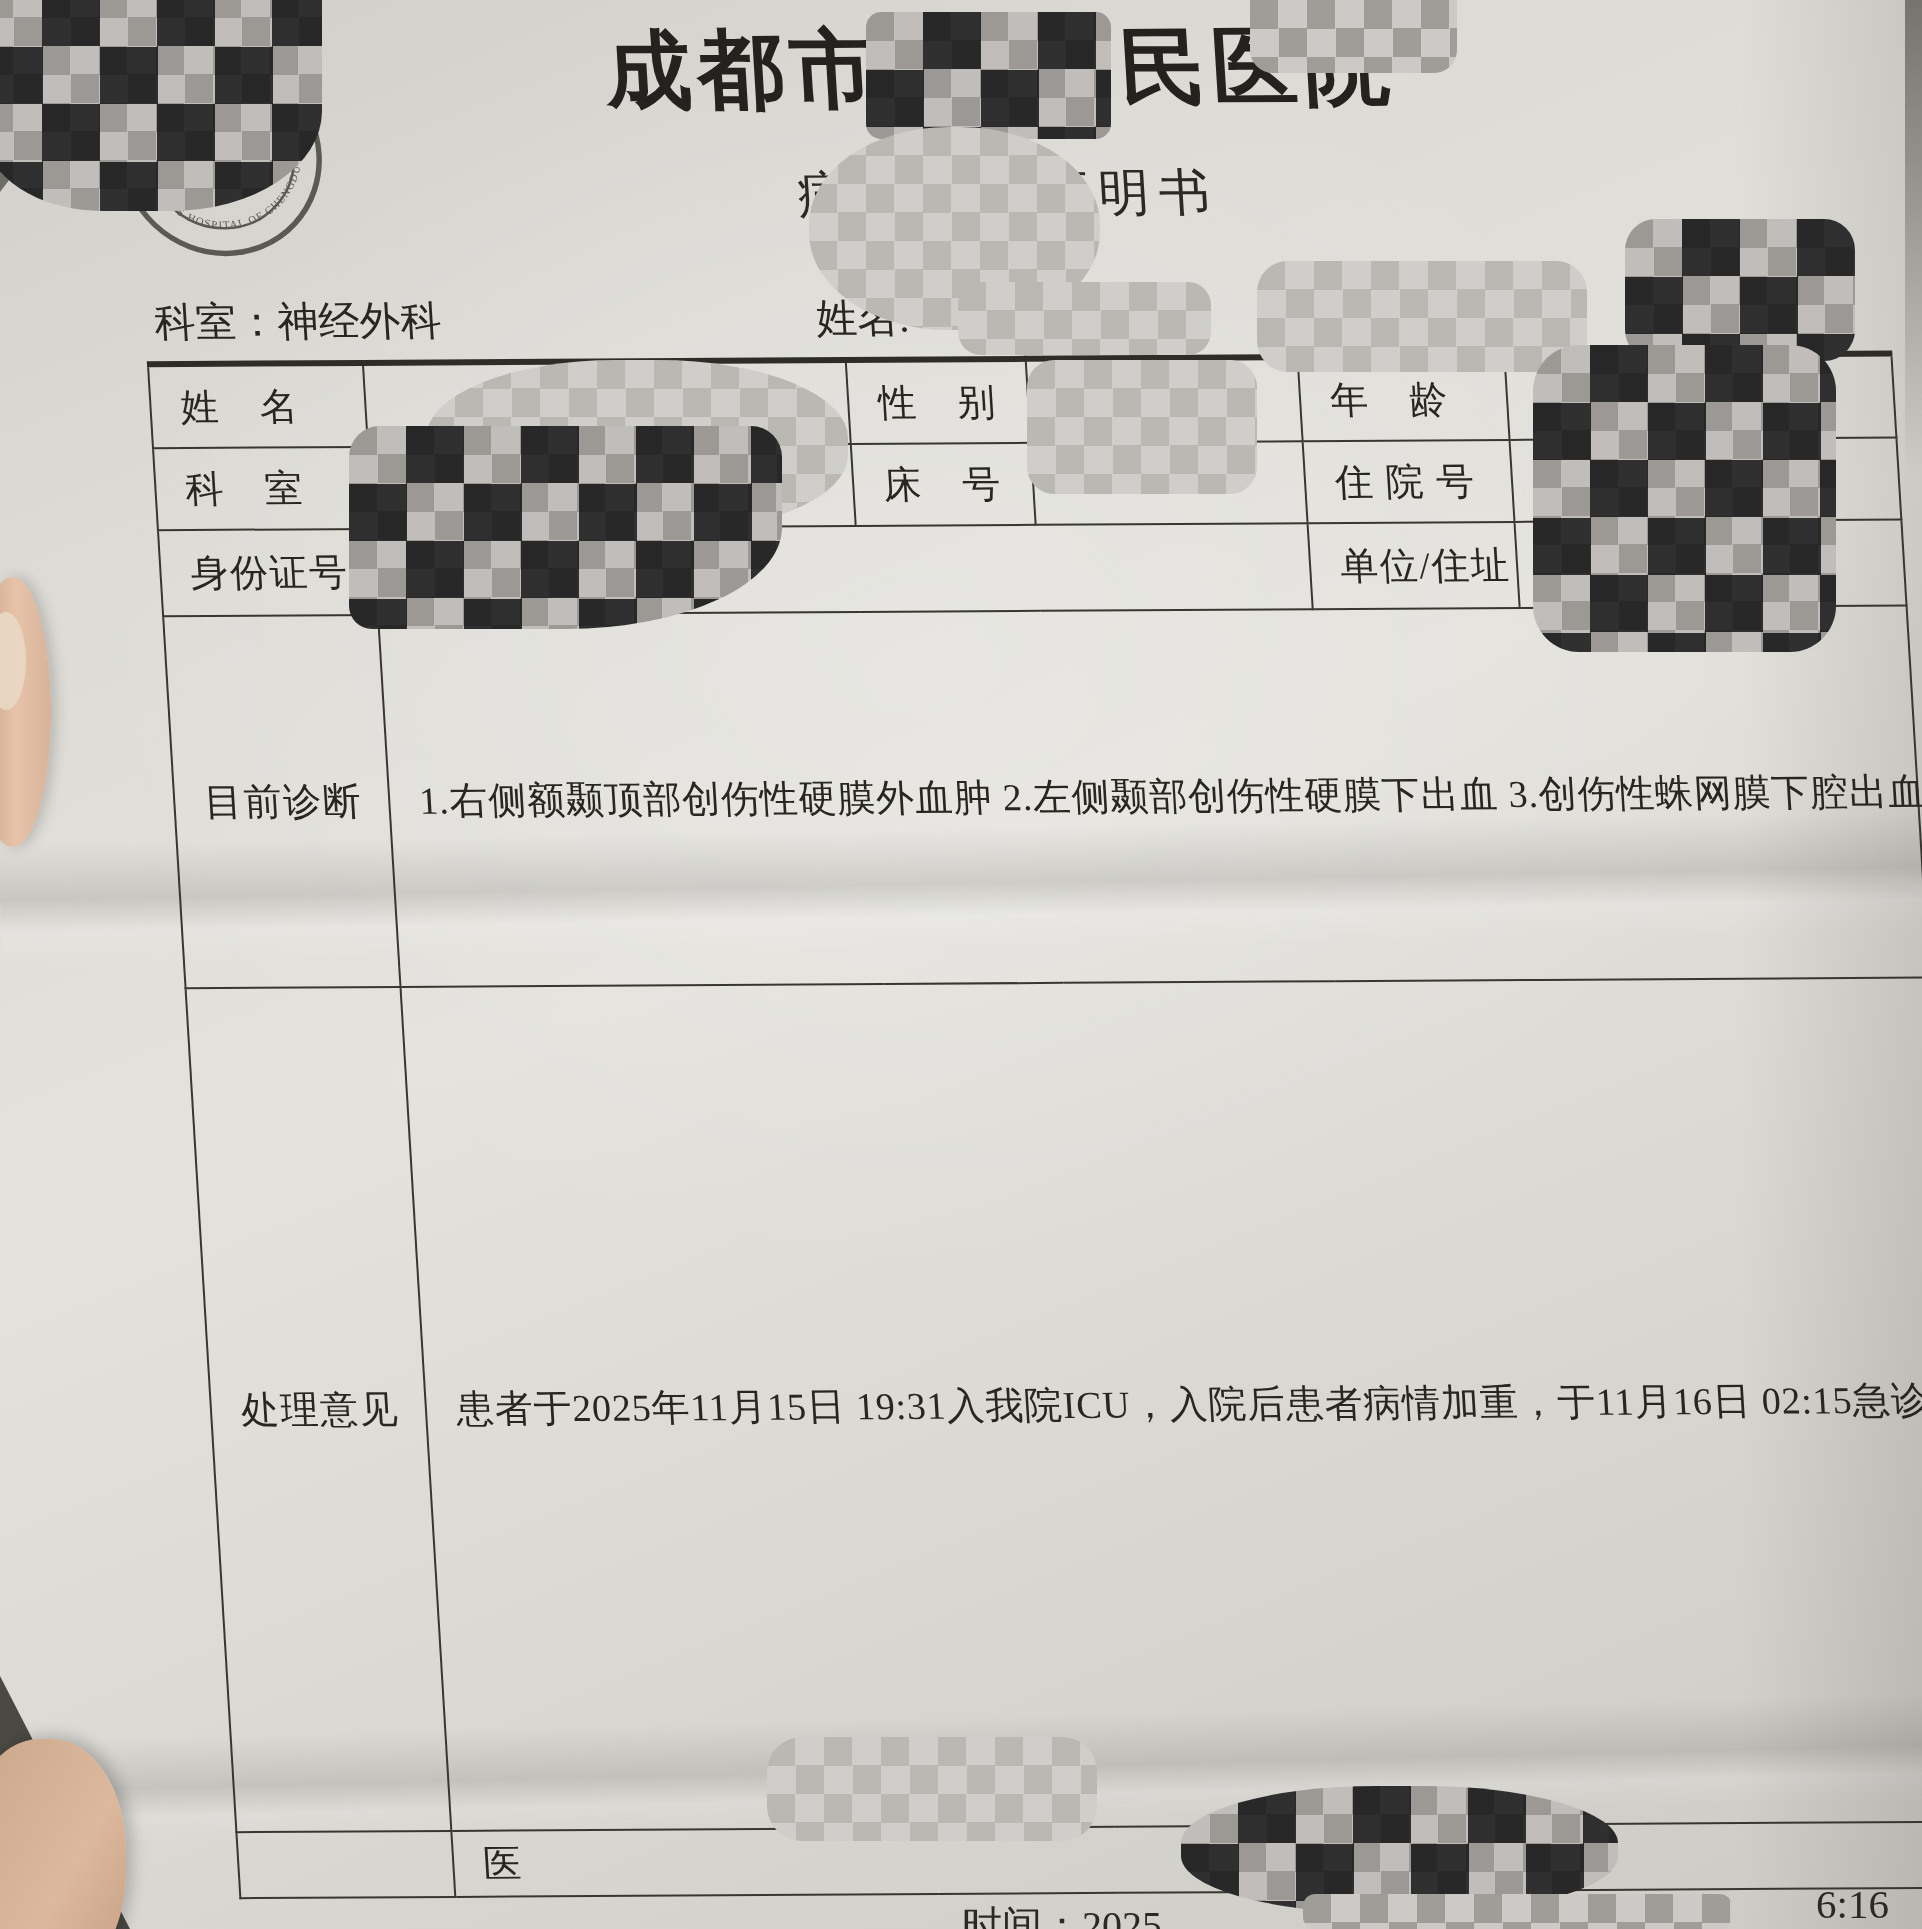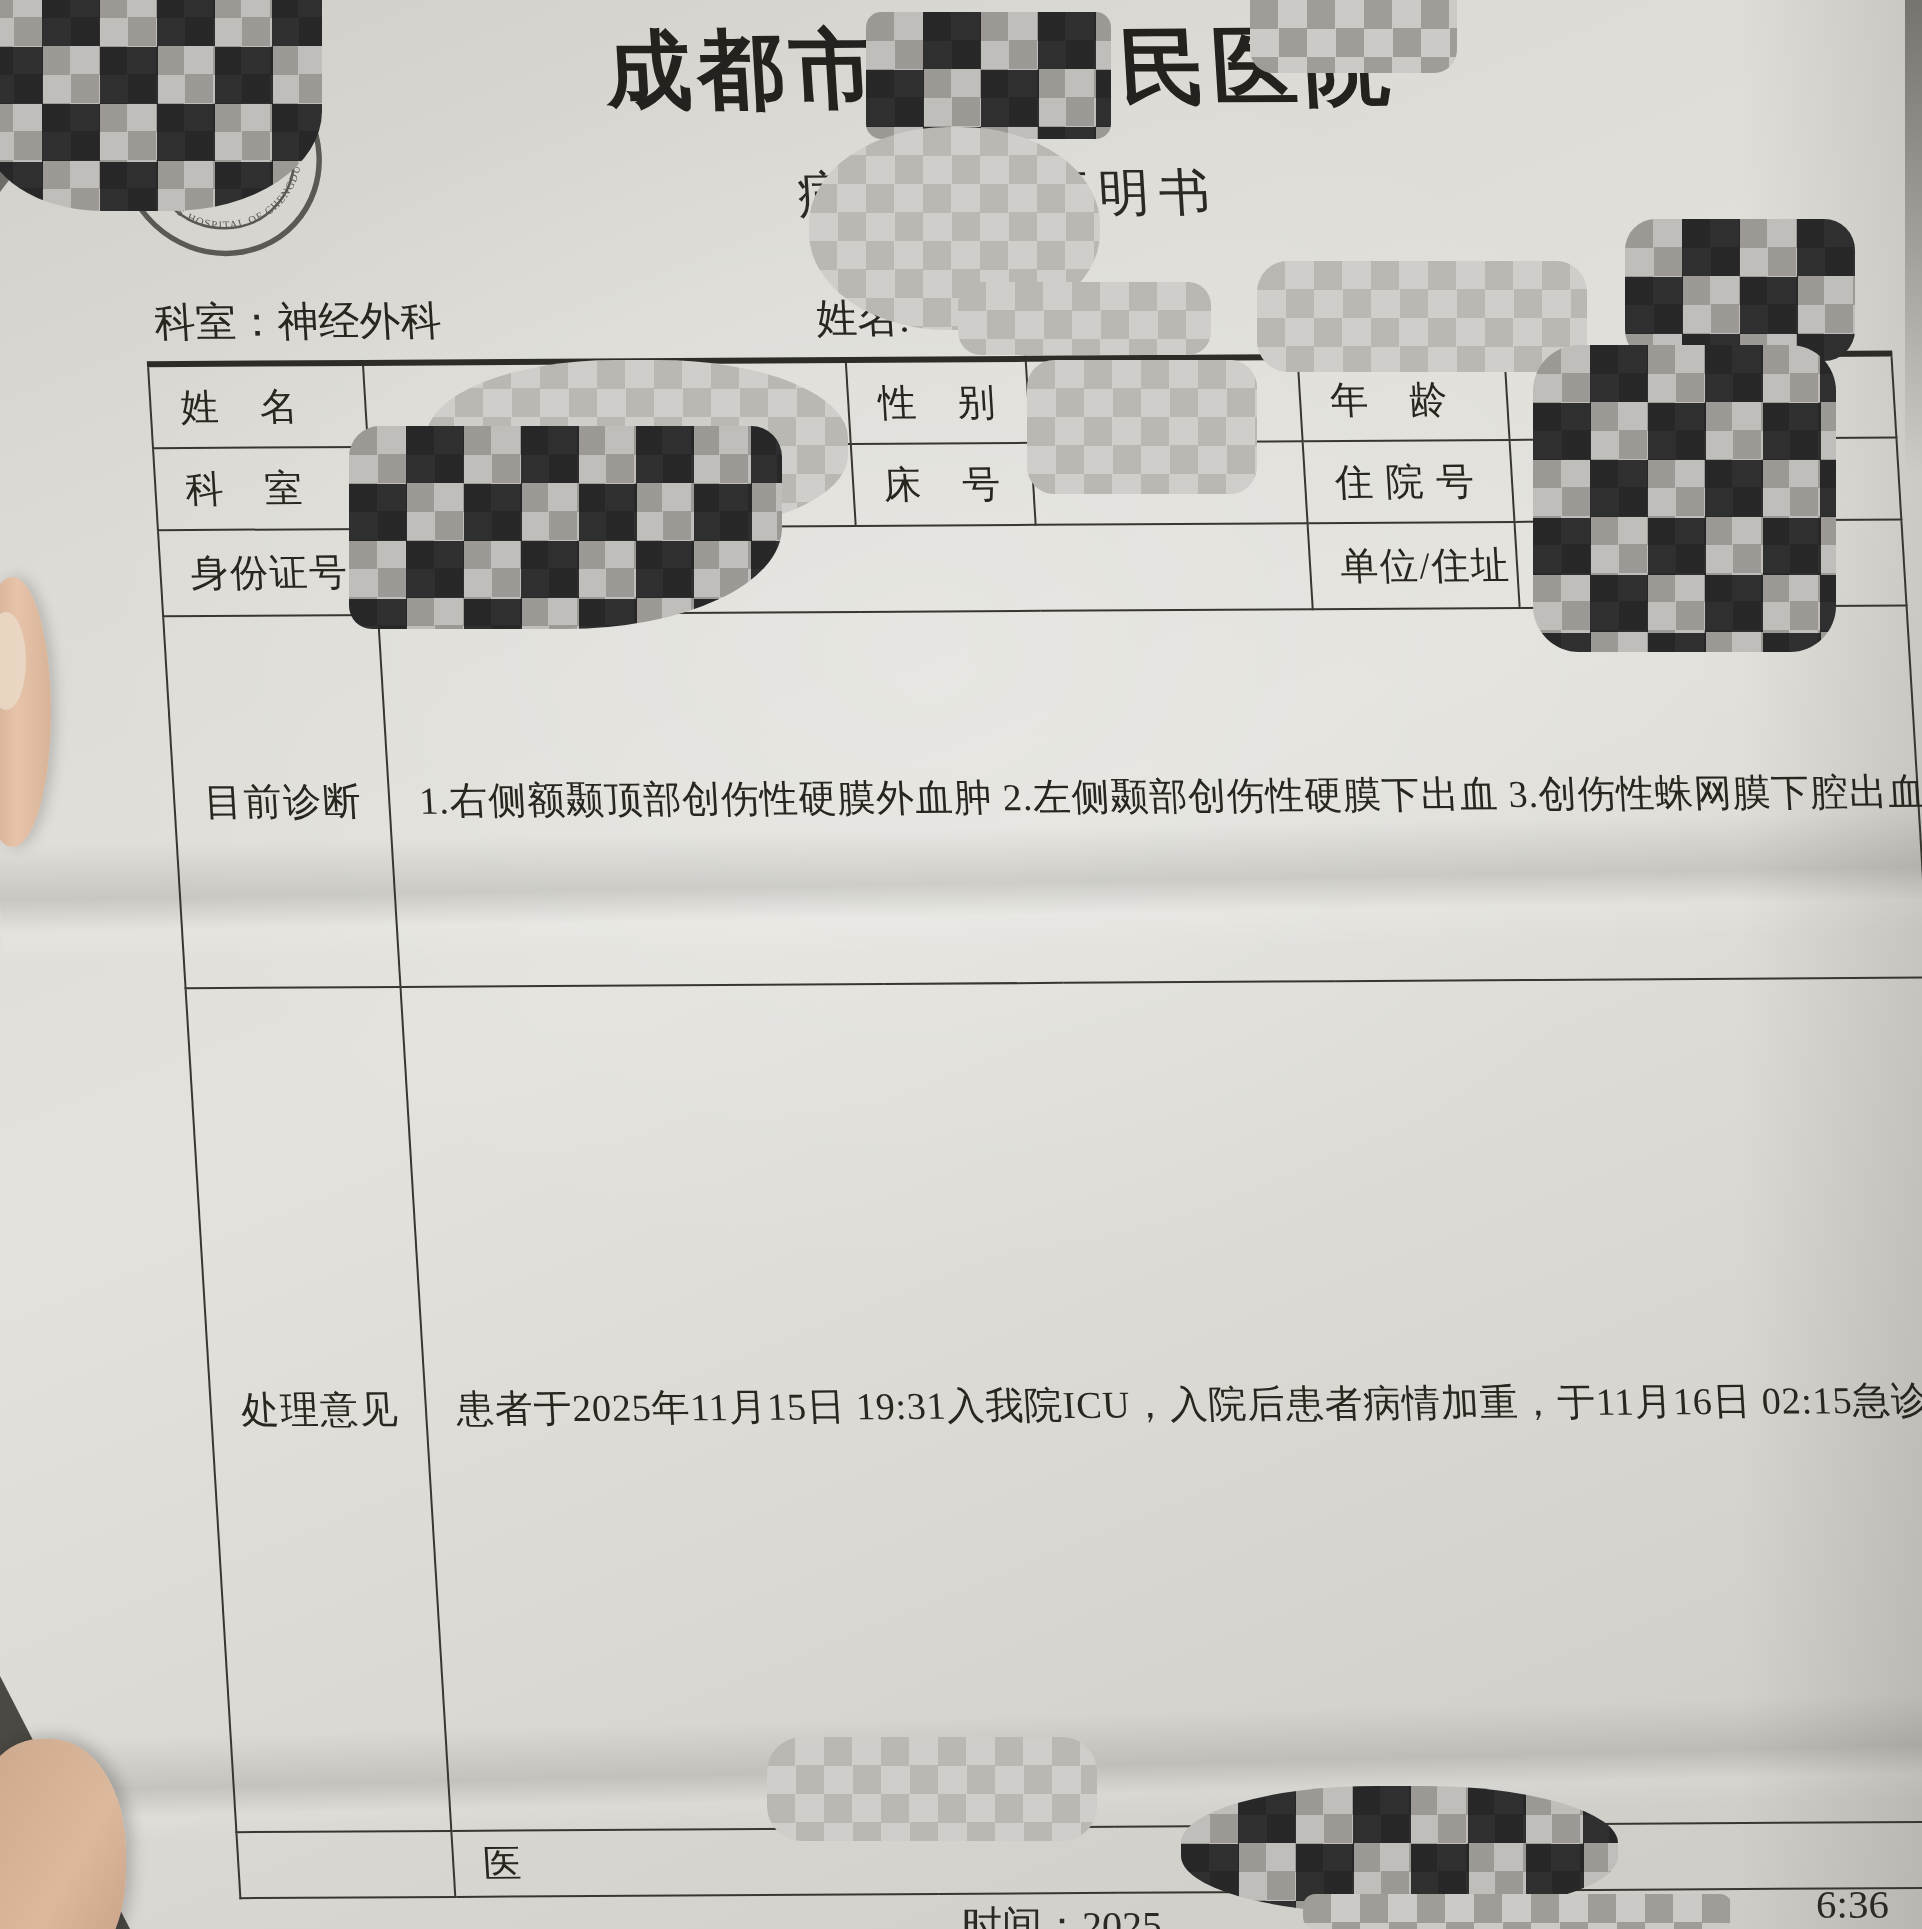--- a/index.html
+++ b/index.html
@@ -162,21 +162,21 @@
         <td></td>
         <td class="sig" colspan="5">医</td>
       </tr>
     </tbody>
       </table>
   </div>
 
   <div class="date-row">
     <span class="seg">时间：</span><span class="seg">2025</span><span class="date-gap"></span>
   </div>
-  <div class="date-time">6:36</div>
+  <div class="date-time">6:16</div>
 
   <div class="mosaic dark" style="left:-15.3px;top:-11.5px;width:337px;height:222px;border-radius:0 0 45% 35%;"></div>
   <div class="mosaic dark" style="left:866px;top:11.5px;width:245px;height:127px;border-radius:15.3px;"></div>
   <div class="mosaic soft" style="left:809px;top:127px;width:291px;height:203px;border-radius:48%;"></div>
   <div class="mosaic" style="left:1250px;top:0;width:207px;height:73px;border-radius:0 0 23px 23px;"></div>
   <div class="mosaic soft" style="left:958px;top:282px;width:253px;height:73px;border-radius:23px;"></div>
   <div class="mosaic soft" style="left:1257px;top:261px;width:330px;height:111px;border-radius:31px;"></div>
   <div class="mosaic dark" style="left:1625px;top:219px;width:230px;height:142px;border-radius:31px;"></div>
   <div class="mosaic soft" style="left:426px;top:360px;width:422px;height:173px;border-radius:45%;"></div>
   <div class="mosaic soft" style="left:1027px;top:360px;width:230px;height:134px;border-radius:27px;"></div>

